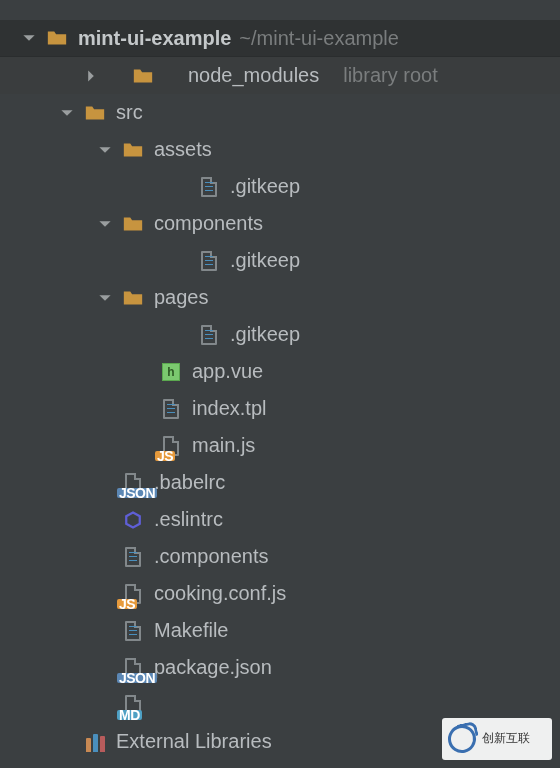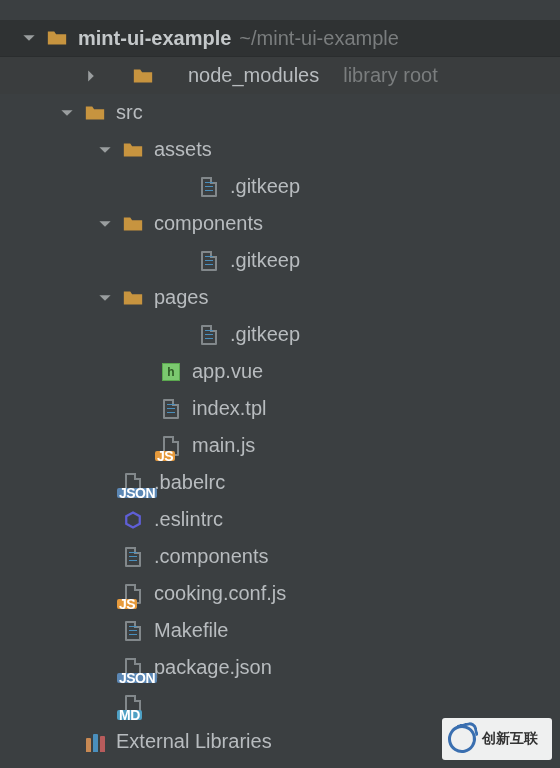--- a/index.html
+++ b/index.html
@@ -124,21 +124,21 @@
     .wm-logo::after {
       content: "";
       position: absolute;
       top: -4px; right: -6px;
       width: 16px; height: 12px;
       border: 3px solid #3a6fb0;
       border-bottom: none;
       border-left: none;
       border-radius: 0 8px 0 0;
     }
-    .wm-text { font-size: 14px; font-weight: 700; color: #333; text-align: right; line-height: 1.1; }
+    .wm-text { font-size: 12px; font-weight: 400; color: #333; text-align: right; line-height: 1.1; }
   </style>
 </head>
 <body>
 
 <div class="tree">
 
   <div class="row top">
     <span class="indent i1"></span>
     <span class="arrow">
       <svg viewBox="0 0 10 10">

